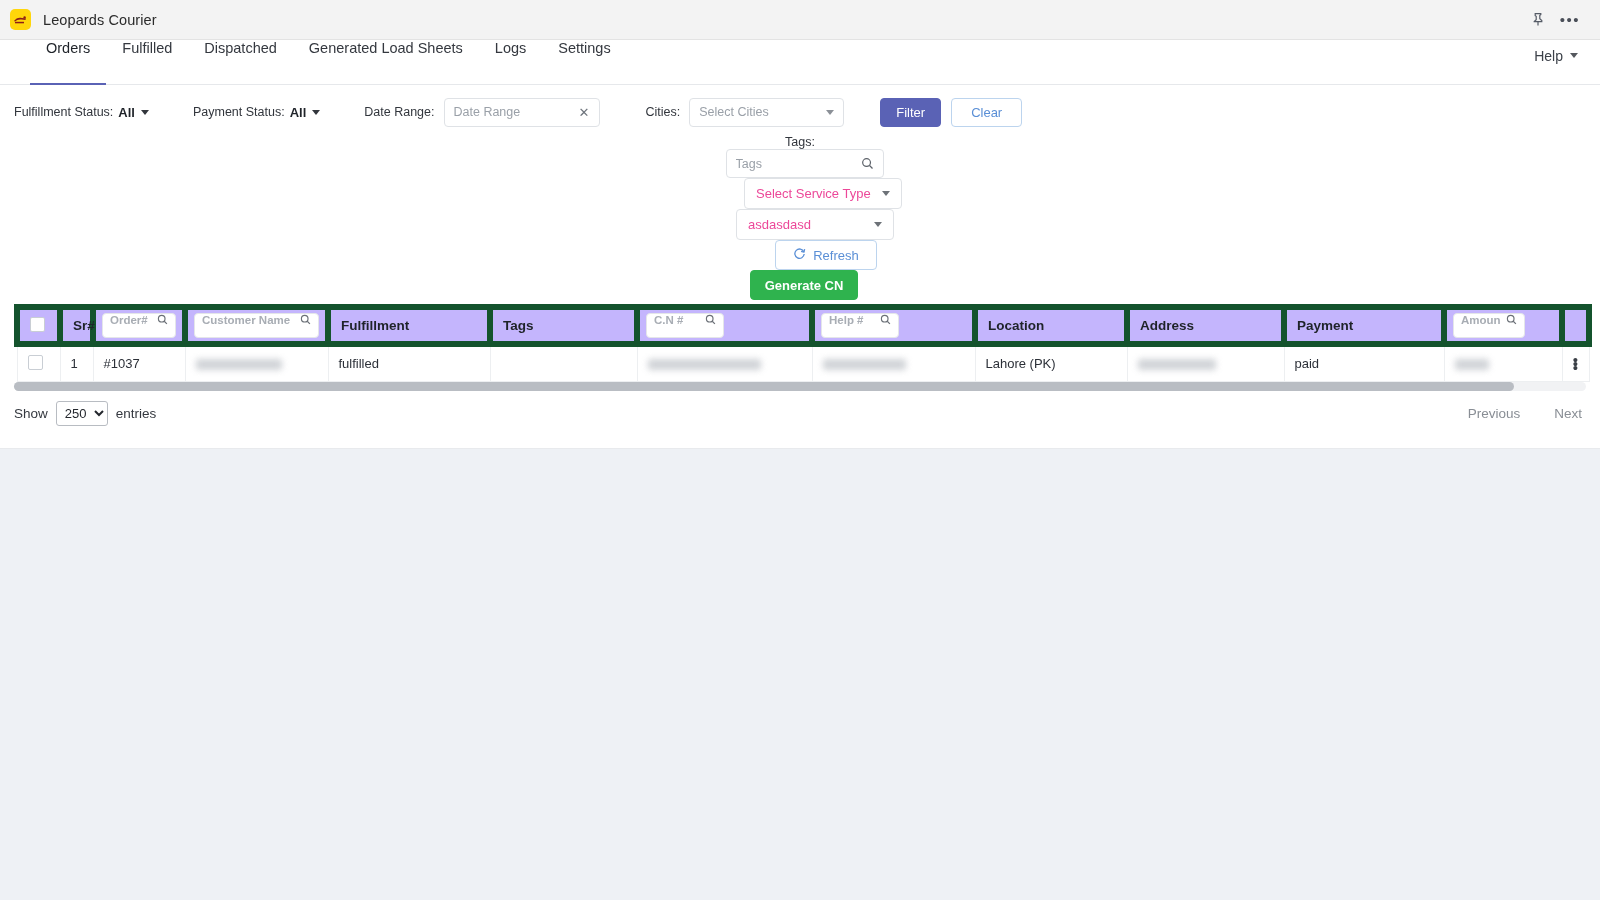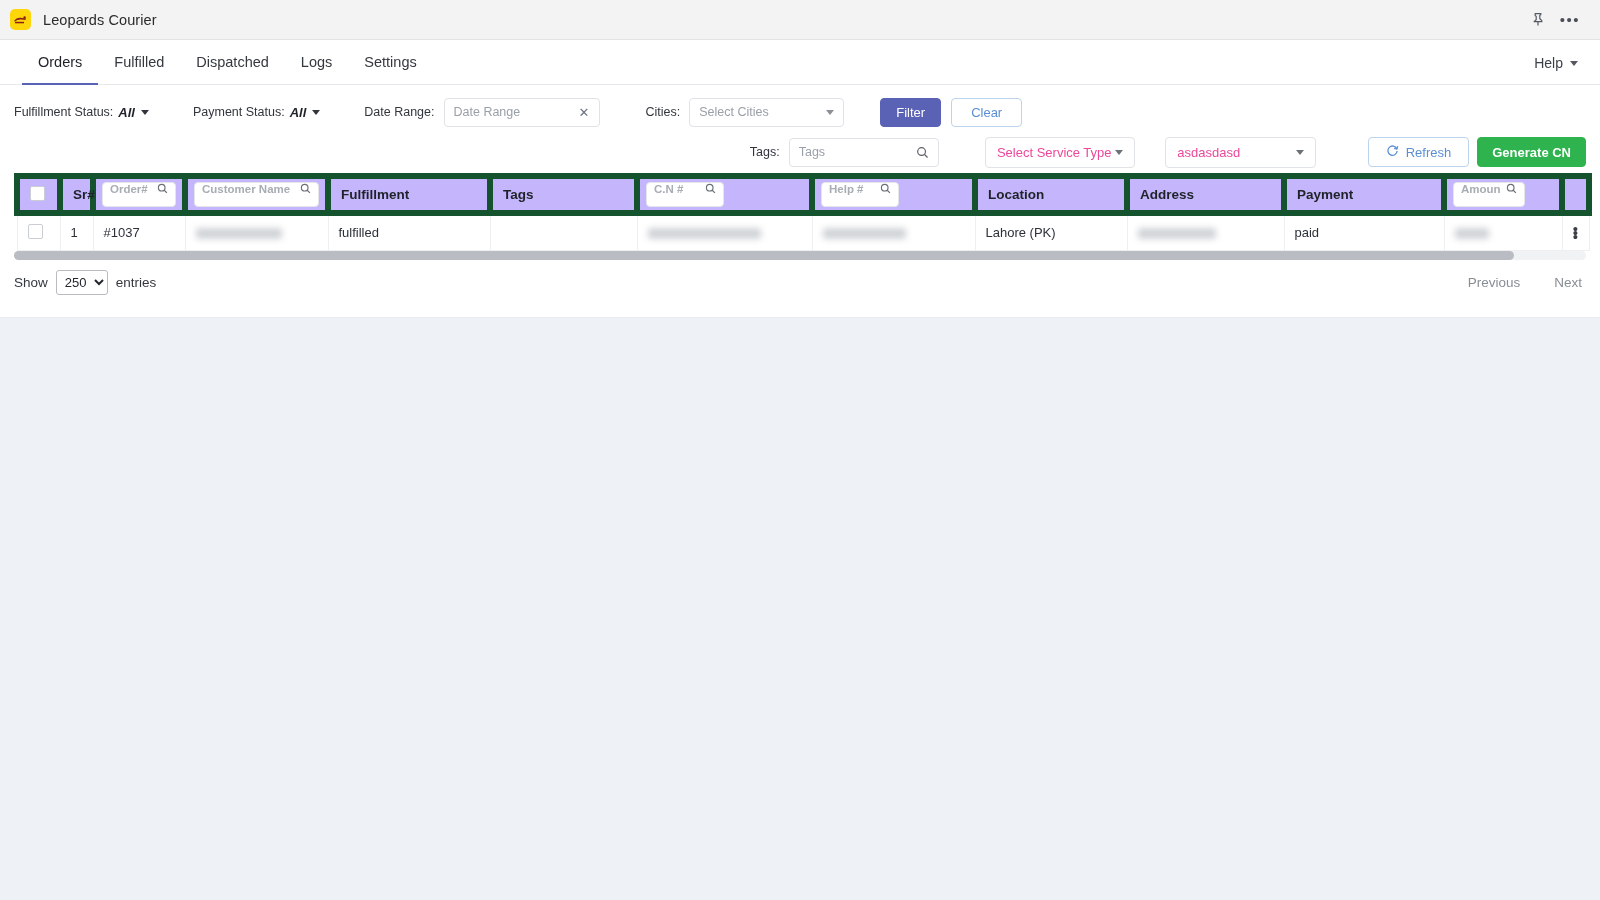--- a/index.html
+++ b/index.html
@@ -33,23 +33,23 @@
     color: #555b66; cursor: default; margin-left: 4px;
   }
   .tb-btn svg { display: block; }
   .dots { letter-spacing: 1.5px; font-size: 15px; color: #4a4f58; line-height: 10px; }
 
   
   .card { background: #fff; padding: 0; }
 
   
   .tabs {
-    display: flex; align-items: flex-end;
+    display: flex; 
     border-bottom: 1px solid #e6e8eb;
-    padding: 0 0 0 8px; height: 45px; background: #fff;
+    padding: 0 0 0 16px; height: 45px; background: #fff;
   }
   .tab {
     font-size: 14.5px; color: #34383f; padding: 0 16px 13px 16px;
     cursor: pointer; border-bottom: 2.5px solid transparent; margin-bottom: -1px;
     white-space: nowrap;
   }
   .tab:first-child { margin-left: 14px; }
   .tab.active { color: #1f2329; border-bottom-color: #5a62b5; }
   .tabs-spacer { flex: 1; }
   .help {
@@ -58,23 +58,23 @@
   }
   .caret {
     width: 0; height: 0; border-left: 4.5px solid transparent;
     border-right: 4.5px solid transparent; border-top: 5px solid #55585e;
     display: inline-block;
   }
 
   
   .filters { padding: 10px 14px 4px 14px; background: #fff; }
   .frow { display: flex; align-items: center; min-height: 34px; }
-  .frow.row2 { margin-top: 6px; }
+  .frow.row2 { margin-top: 6px; flex-direction: column; }
   .flabel { font-size: 12.5px; color: #31353c; }
-  .fbold { font-weight: bold; font-size: 13px; color: #1f2329; margin-left: 5px; font-style: italic; }
+  .fbold { font-weight: bold; font-size: 13px; color: #1f2329; margin-left: 5px; }
   .dd-inline { display: flex; align-items: center; cursor: pointer; margin-right: 44px; }
   .dd-inline .caret { margin-left: 6px; border-top-color: #32363c; }
 
   .input-box {
     border: 1px solid #dfe2e6; border-radius: 4px; background: #fff;
     height: 29px; display: flex; align-items: center; padding: 0 9px;
     font-size: 12.5px; color: #9aa0a8;
   }
   .input-box .ph { flex: 1; white-space: nowrap; overflow: hidden; }
   .xicon { color: #6f757d; font-size: 13px; cursor: pointer; padding-left: 6px; }
@@ -184,20 +184,21 @@
       <span class="dots">•••</span>
     </div>
   </div>
 
   <div class="card">
 
     <div class="tabs">
       <div class="tab active">Orders</div>
       <div class="tab">Fulfilled</div>
       <div class="tab">Dispatched</div>
+      <div class="tab">Generated Load Sheets</div>
       <div class="tab">Logs</div>
       <div class="tab">Settings</div>
       <div class="tabs-spacer"></div>
       <div class="help">
         <span>Help</span>
         <span class="caret"></span>
       </div>
     </div>
 
     <div class="filters">

